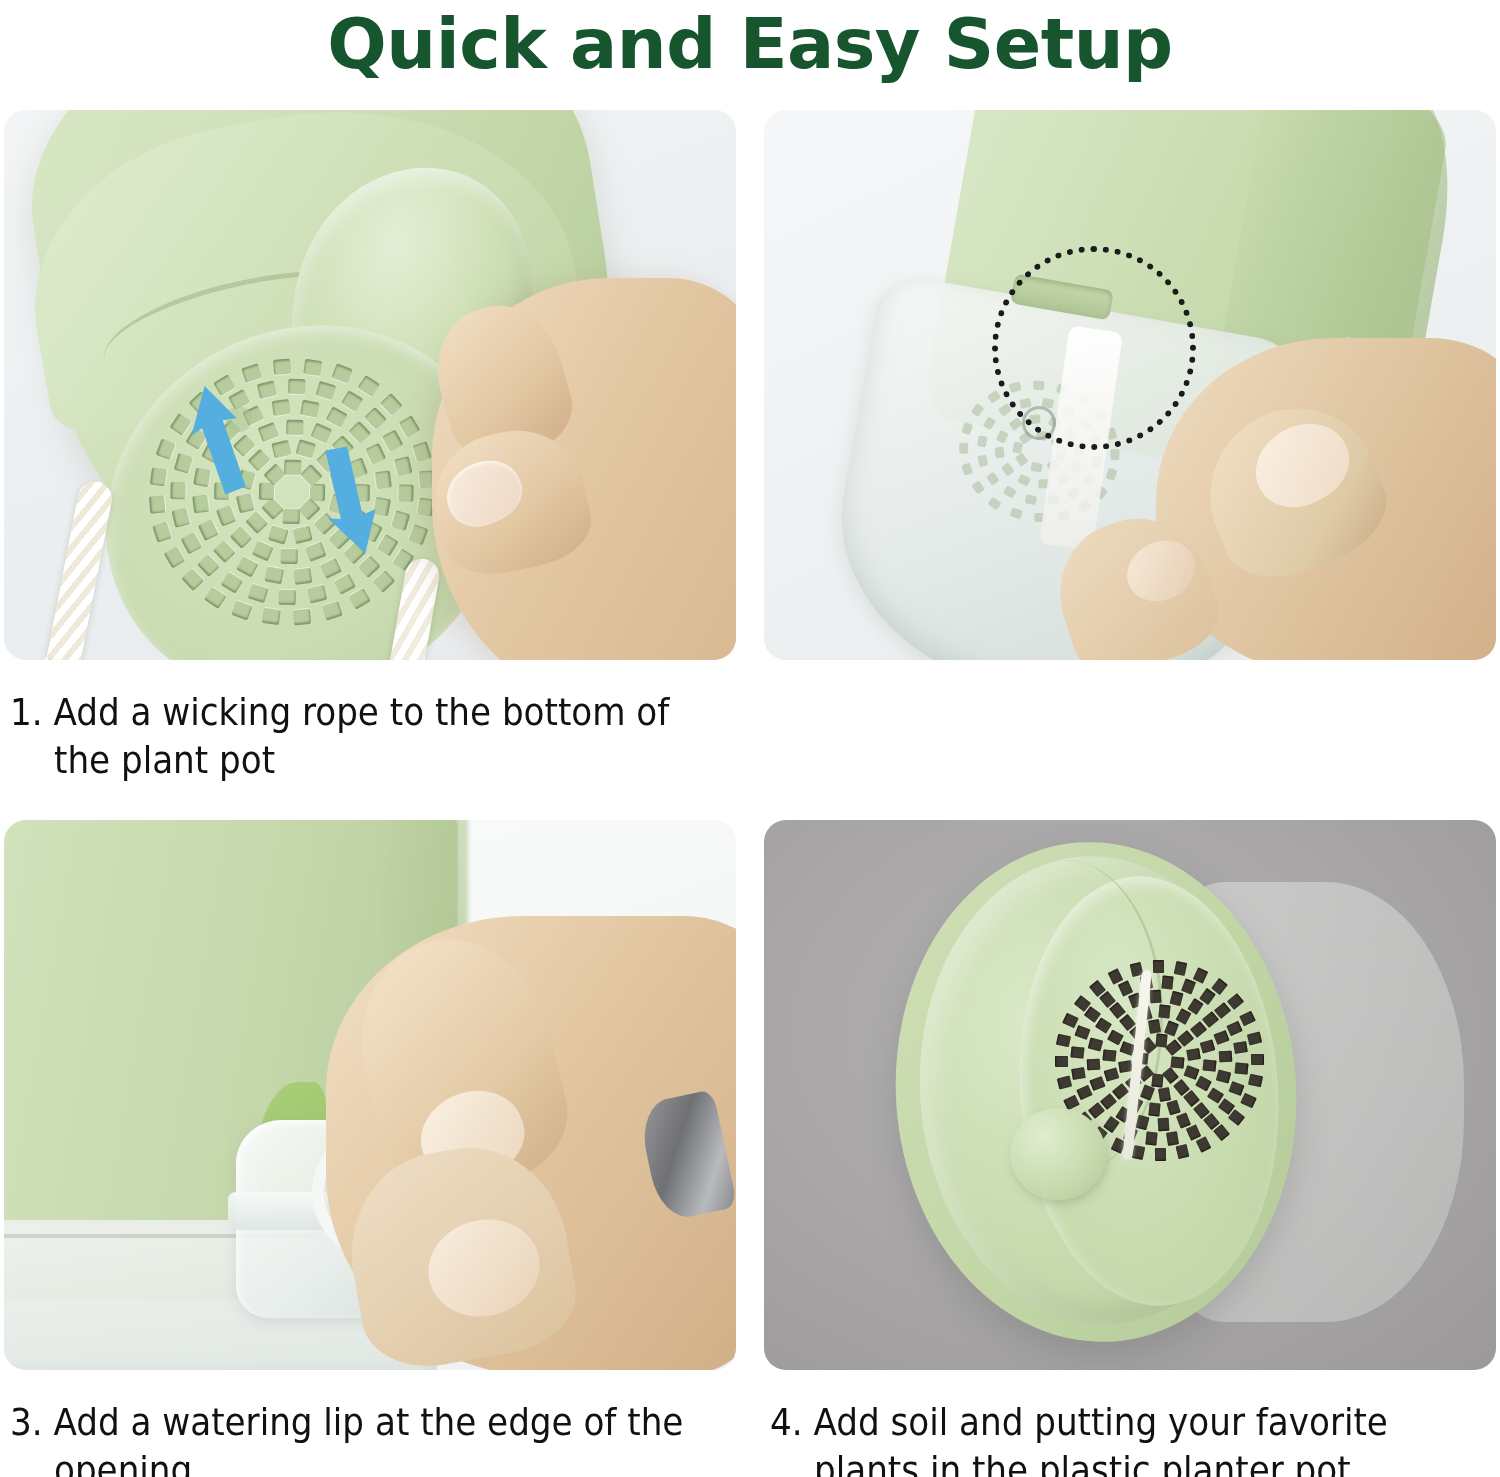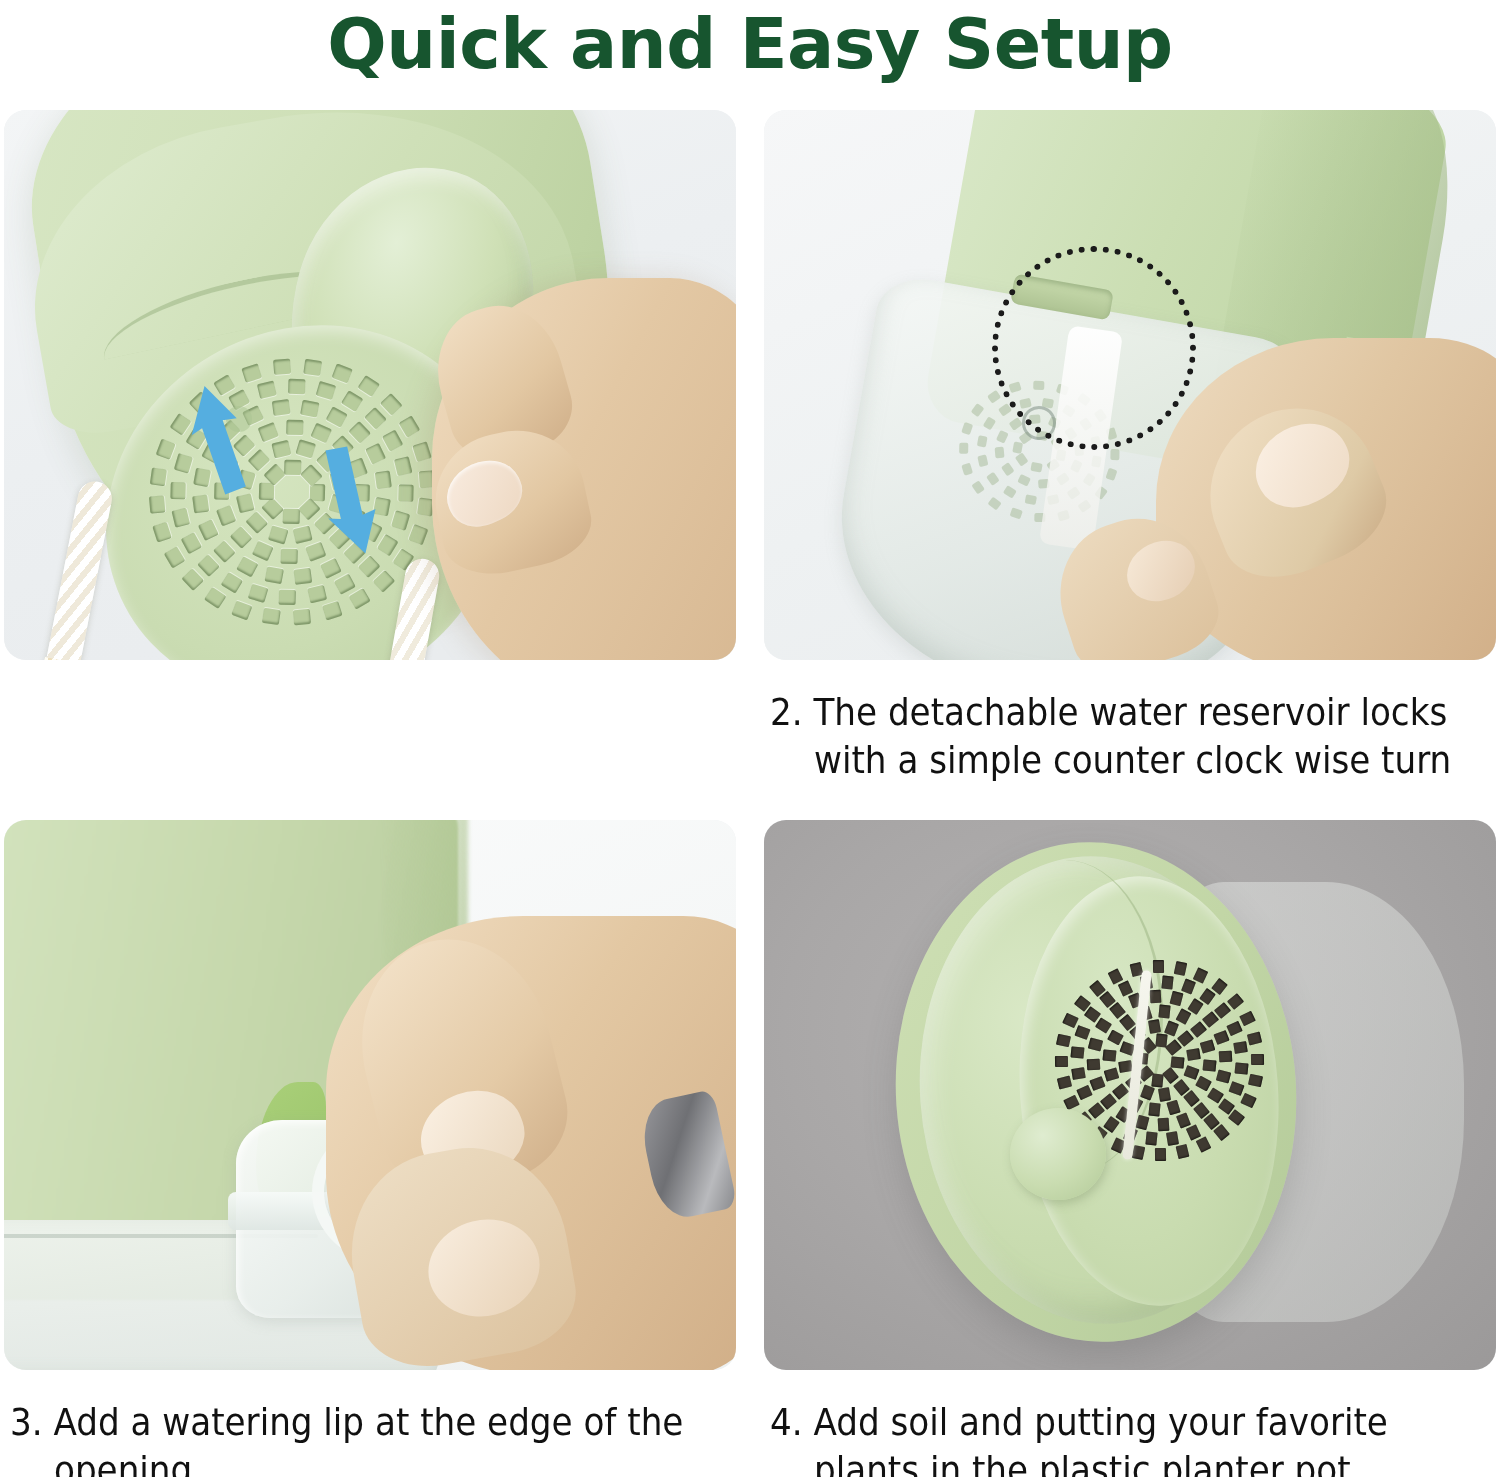--- a/index.html
+++ b/index.html
@@ -653,20 +653,23 @@
       </svg>
       <svg class="arrow-dn" viewBox="0 0 58 120">
         <path d="M30 4 L52 44 L38 42 L42 112 L20 114 L16 44 L4 48 Z" fill="#55aee0"></path>
       </svg>
 
       <div class="p1-hand"></div>
       <div class="p1-finger p1-f1"></div>
       <div class="p1-finger p1-f2"></div>
       <div class="p1-nail"></div>
     </div>
+    <div class="caption">
+      <span class="cap-indent">1. Add a wicking rope to the bottom of the plant pot</span>
+    </div>
   </div>
 
   <div class="cell cell-2">
     <div class="panel">
       <div class="p2-bg"></div>
       <div class="p2-pot"></div>
       <div class="p2-pot-shade"></div>
       <div class="p2-lip"></div>
       <div class="p2-res"></div>
       <div class="p2-res-grid" id="p2holes">
@@ -729,23 +732,20 @@
         </div>
       <div class="p2-tab"></div>
       <div class="p2-wick"></div>
       <div class="p2-ring"></div>
       <div class="dotted-circle"></div>
       <div class="p2-hand"></div>
       <div class="p2-thumb"></div>
       <div class="p2-thumbnail"></div>
       <div class="p2-f2"></div>
       <div class="p2-f2nail"></div>
-    </div>
-    <div class="caption">
-      <span class="cap-indent">2. The detachable water reservoir locks with a simple counter clock wise turn</span>
     </div>
   </div>
 
   <div class="cell cell-3">
     <div class="panel">
       <div class="p3-bg"></div>
       <div class="p3-pot"></div>
       <div class="p3-pot-edge"></div>
       <div class="p3-greentab"></div>
       <div class="p3-base"></div>

